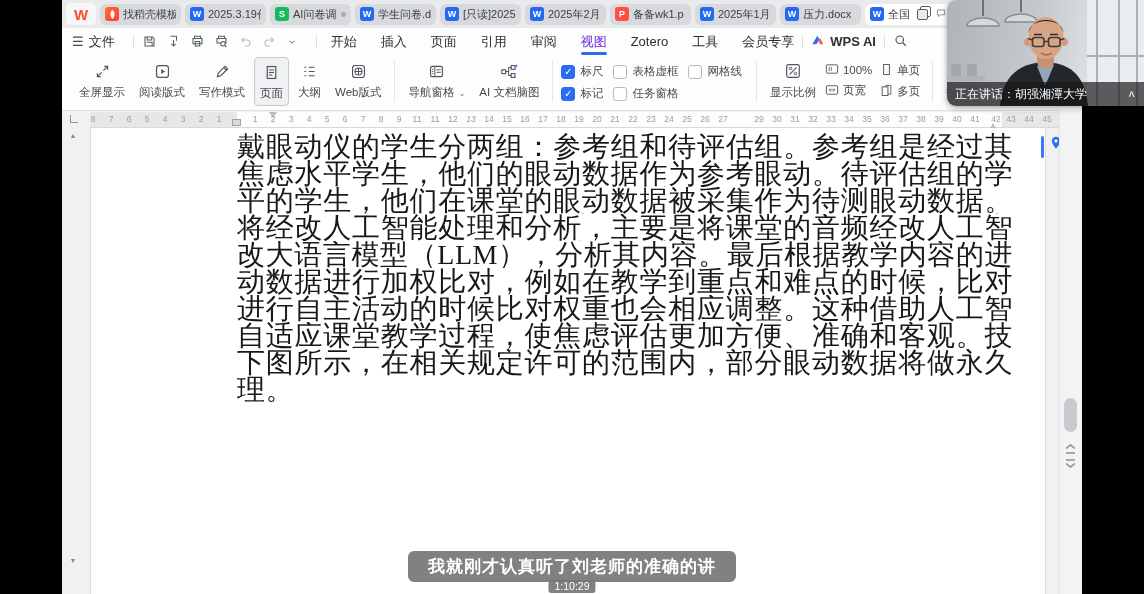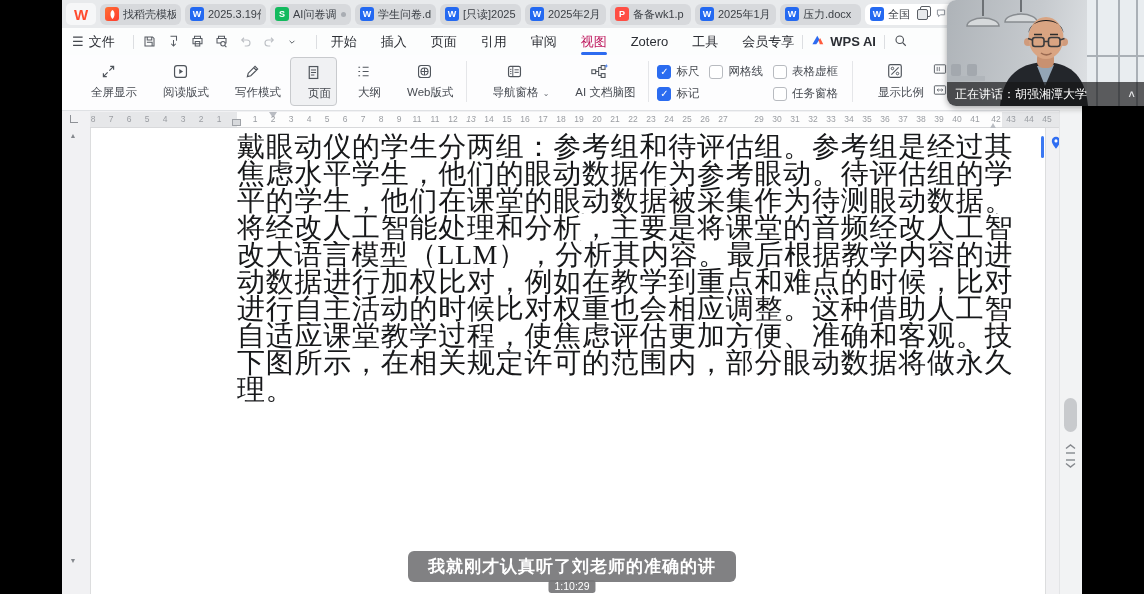--- a/index.html
+++ b/index.html
@@ -30,30 +30,30 @@
 
   
   .menubar{height:27px;background:#fcfdfd;display:flex;align-items:center;font-size:13px;color:#2b2e34;}
   .mb-file{display:flex;align-items:center;gap:5px;margin:0 10px 0 10px;}
   .mb-hamburger{font-size:13px;color:#44484e;}
   .qicons{display:flex;align-items:center;gap:9px;margin-right:10px;}
   .qicons svg{display:block;}
   .vsep{width:1px;height:14px;background:#dcdee1;margin:0 8px;}
   .mb-items{display:flex;align-items:center;gap:24px;margin-left:6px;}
   .mb-item{position:relative;line-height:27px;height:27px;}
-  .mb-item.active{color:#be185d;text-align:center;}
+  .mb-item.active{color:#6d28d9;text-align:center;}
   .mb-item.active:after{content:"";position:absolute;left:50%;transform:translateX(-50%);bottom:0;width:26px;height:3px;background:#2d6bf0;border-radius:2px;}
   .wpsai{display:flex;align-items:center;gap:5px;font-weight:bold;}
 
   
   .ribbon{position:relative;height:55px;background:#fdfdfe;border-bottom:1px solid #dfe1e4;
           display:flex;align-items:stretch;padding-left:12px;overflow:hidden;white-space:nowrap;}
   .rb{flex:none;display:flex;flex-direction:column;align-items:center;justify-content:flex-start;
       padding:6px 5px 0 5px;margin-right:4px;}
-  .rb .rlabel{font-size:11.5px;color:#474b52;margin-top:4px;margin-left:12px;}
+  .rb .rlabel{font-size:11.5px;color:#474b52;margin-top:4px;}
   .rb.selected{background:#f0f1f3;border:1px solid #c8cacd;border-radius:4px;margin-top:2px;margin-bottom:4px;padding-top:4px;}
   .rsep{flex:none;width:1px;background:#e5e6e9;margin:6px 8px 8px 4px;}
   .cbcol{flex:none;display:flex;flex-direction:column;justify-content:flex-start;gap:7px;padding-top:9px;margin-right:10px;}
   .cbrow{display:flex;align-items:center;gap:5px;font-size:11.5px;color:#474b52;}
   .cb{width:14px;height:14px;border-radius:3px;border:1px solid #b8bbc0;background:#fff;box-sizing:border-box;
       display:flex;align-items:center;justify-content:center;color:#fff;font-size:10px;line-height:1;}
   .cb.on{background:#2b6cf0;border-color:#2b6cf0;}
   .minicol{flex:none;display:flex;flex-direction:column;gap:6px;padding-top:8px;margin-right:8px;}
   .minirow{display:flex;align-items:center;gap:4px;font-size:11.5px;color:#474b52;}
   .caret-sm{font-size:8px;color:#6b7077;margin-left:1px;}
@@ -325,31 +325,31 @@
           <span>标尺</span>
         </div>
         <div class="cbrow">
           <span class="cb on">✓</span>
           <span>标记</span>
         </div>
       </div>
       <div class="cbcol">
         <div class="cbrow">
           <span class="cb"></span>
-          <span>网格线</span>
+          <span>表格虚框</span>
+        </div>
+        <div class="cbrow">
+          <span class="cb"></span>
+          <span>任务窗格</span>
         </div>
       </div>
       <div class="cbcol">
         <div class="cbrow">
           <span class="cb"></span>
-          <span>表格虚框</span>
-        </div>
-        <div class="cbrow">
-          <span class="cb"></span>
-          <span>任务窗格</span>
+          <span>网格线</span>
         </div>
       </div>
       <div class="rsep"></div>
 
       <div class="rb">
         <span class="icw">
             <svg width="18" height="18" viewBox="0 0 20 20">
               <rect x="3" y="3" width="14" height="14" rx="2" fill="none" stroke="#50555c" stroke-width="1.3"></rect>
               <circle cx="7.2" cy="7.2" r="1.4" fill="none" stroke="#50555c" stroke-width="1.1"></circle>
               <circle cx="12.8" cy="12.8" r="1.4" fill="none" stroke="#50555c" stroke-width="1.1"></circle>

